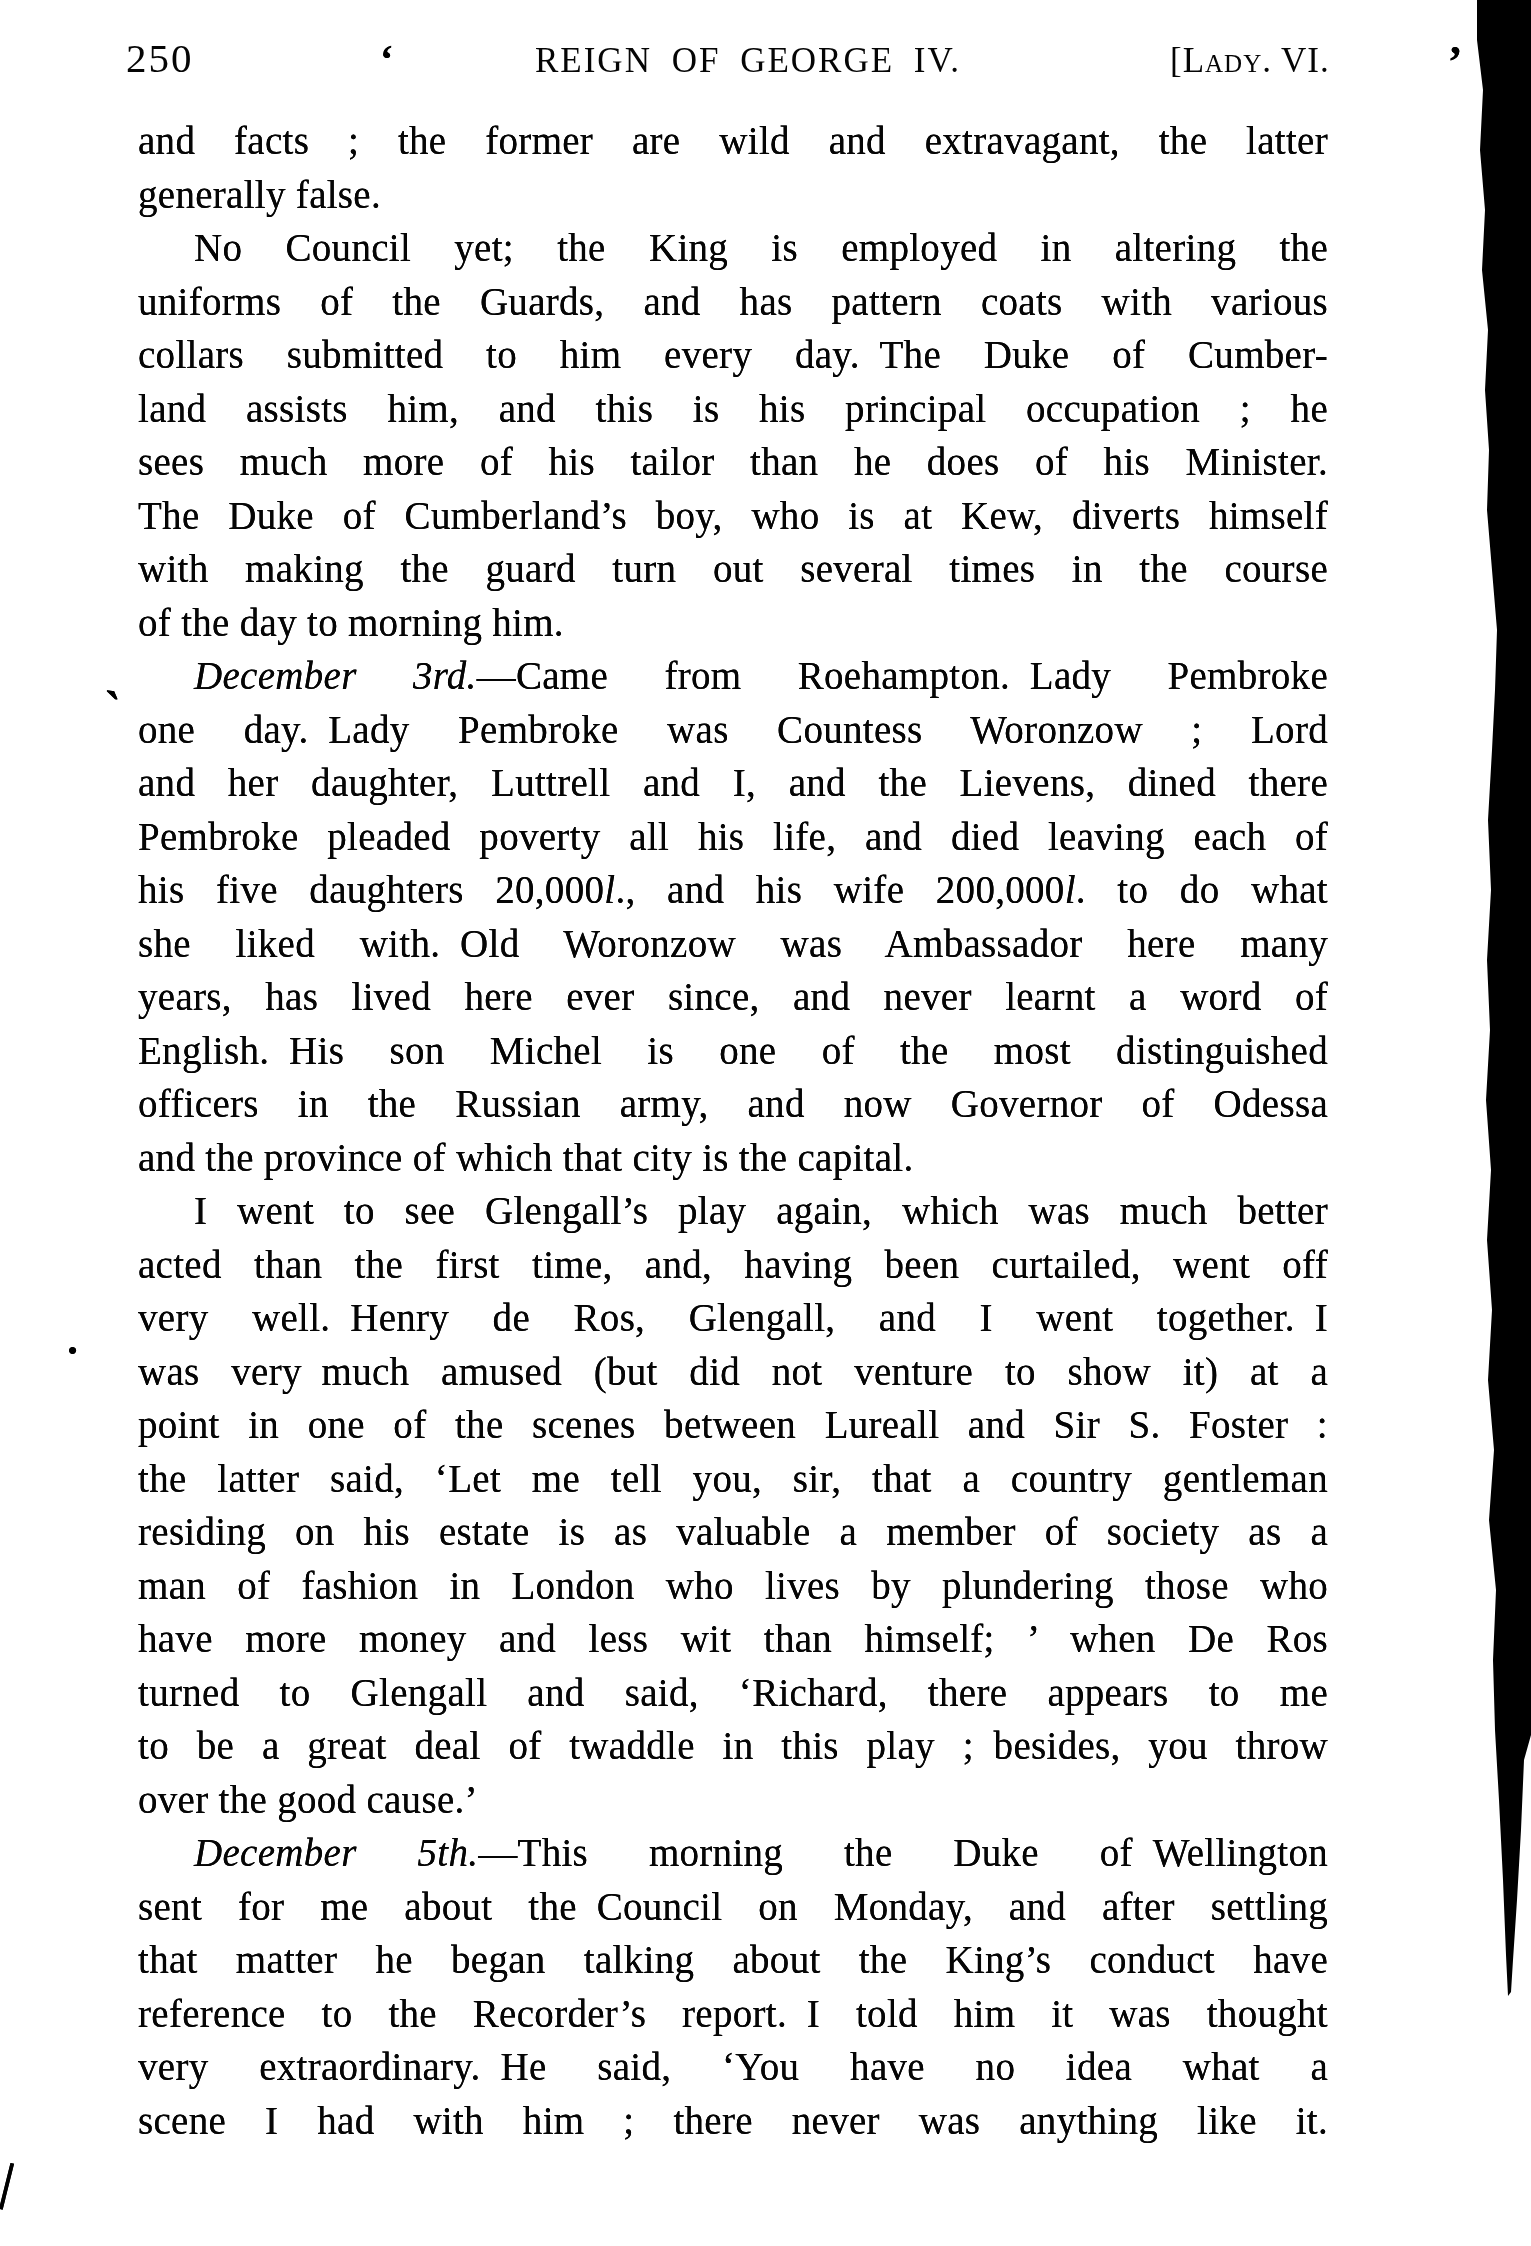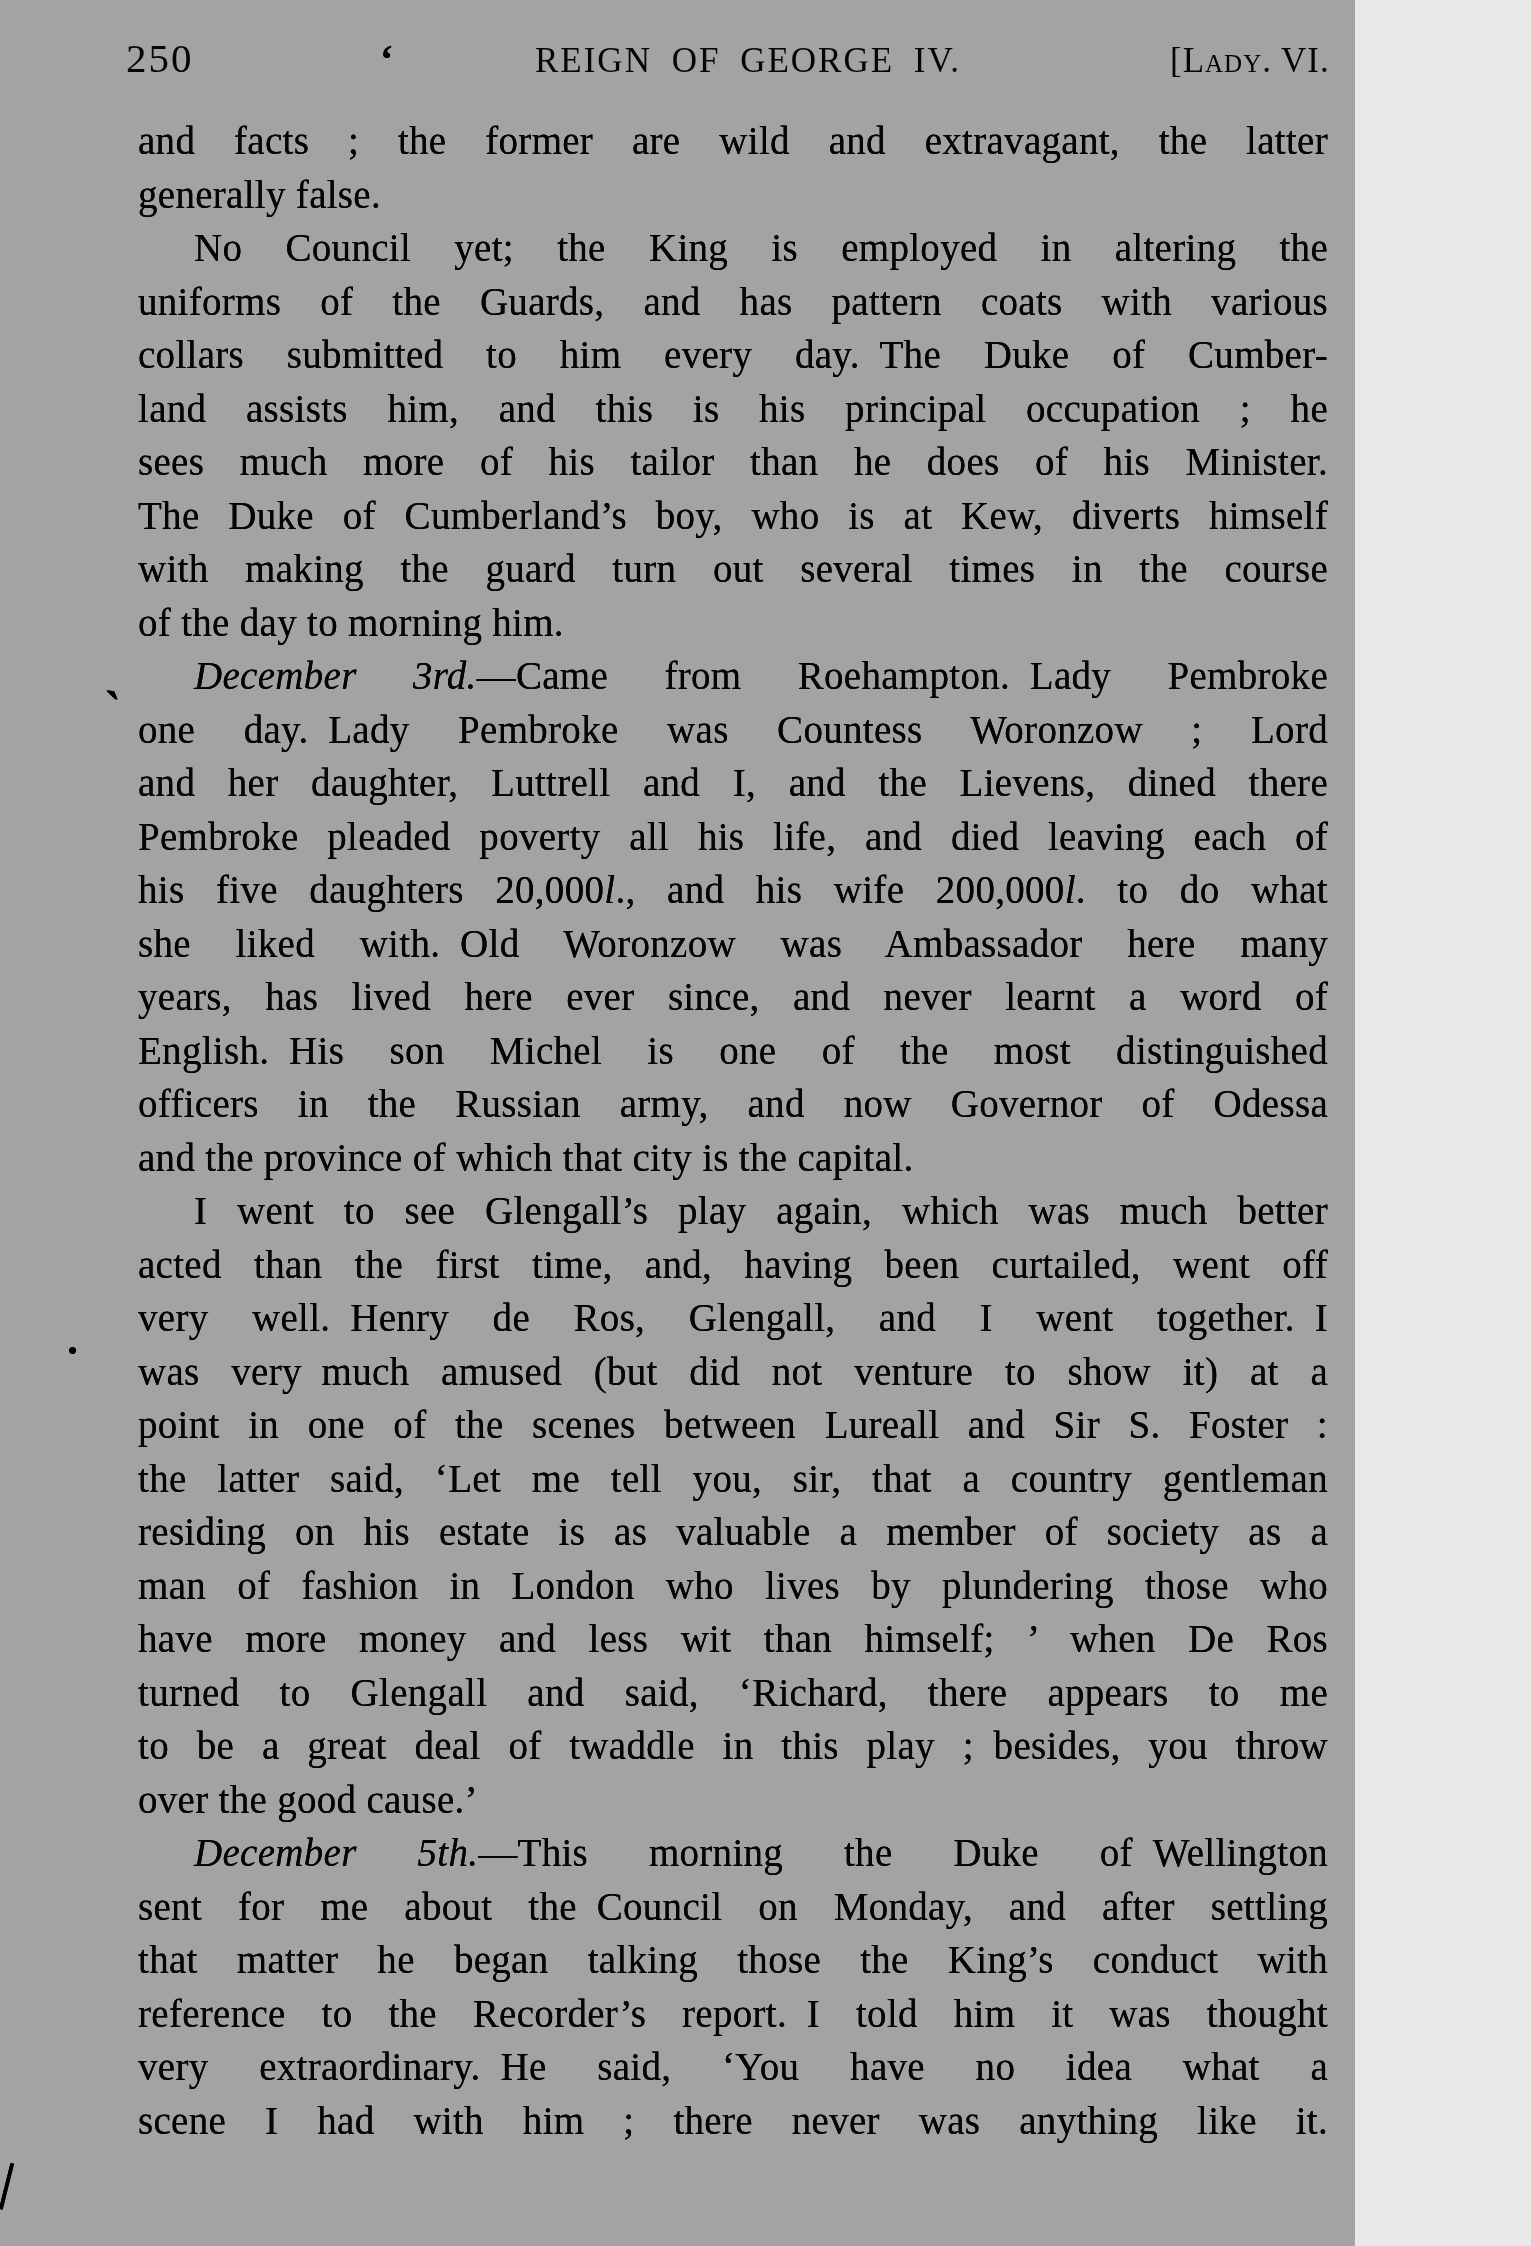--- a/index.html
+++ b/index.html
@@ -1,19 +1,19 @@
 <!DOCTYPE html>
 <html><head>
 <meta charset="utf-8">
 <style>
   html,body{margin:0;padding:0;background:#e8e8e8;}
   .page{
     position:relative;
-    width:1355px;height:2246px;
-    background:#a3a3a3;
+    width:1531px;height:2246px;
+    background:#ffffff;
     color:#050505;
     font-family:"Liberation Serif", serif;
     overflow:hidden;
     text-rendering:optimizeLegibility;
   }
   
   .hdr{position:absolute;white-space:nowrap;}
   .page-number{left:126px;top:34px;font-size:41px;letter-spacing:2px;}
   .running-title{left:748px;top:41px;transform:translateX(-50%);font-size:35px;letter-spacing:2px;word-spacing:9px;}
   .chapter-label{left:1170px;top:41px;font-size:35px;font-variant:small-caps;letter-spacing:1px;}
@@ -75,21 +75,21 @@
       <div class="line"><span>point in one of the scenes between Lureall and Sir S. Foster :</span></div>
       <div class="line"><span>the latter said, ‘Let me tell you, sir, that a country gentleman</span></div>
       <div class="line"><span>residing on his estate is as valuable a member of society as a</span></div>
       <div class="line"><span>man of fashion in London who lives by plundering those who</span></div>
       <div class="line"><span>have more money and less wit than himself; ’ when De Ros</span></div>
       <div class="line"><span>turned to Glengall and said, ‘Richard, there appears to me</span></div>
       <div class="line"><span>to be a great deal of twaddle in this play ; besides, you throw</span></div>
       <div class="line end"><span>over the good cause.’</span></div>
       <div class="line indent"><em>December 5th.</em><span>—This morning the Duke of Wellington</span></div>
       <div class="line"><span>sent for me about the Council on Monday, and after settling</span></div>
-      <div class="line"><span>that matter he began talking those the King’s conduct with</span></div>
+      <div class="line"><span>that matter he began talking about the King’s conduct have</span></div>
       <div class="line"><span>reference to the Recorder’s report. I told him it was thought</span></div>
       <div class="line"><span>very extraordinary. He said, ‘You have no idea what a</span></div>
       <div class="line"><span>scene I had with him ; there never was anything like it.</span></div>
     </div>
 
   <svg class="gutter" width="1531" height="2246" viewBox="0 0 1531 2246">
     <path fill="#000000" d="M1477,0 H1531 V1735
       L1524,1760 L1521,1830 L1517,1900 L1513,1960 L1511,1992 L1508,1996 L1506,1955 L1503,1880 L1499,1800
       L1495,1730 L1493,1660 L1496,1590 L1489,1520 L1494,1450 L1488,1380 L1492,1310 L1487,1240 L1491,1170
       L1486,1100 L1490,1030 L1487,960 L1491,890 L1488,820 L1492,750 L1495,690 L1497,630 L1492,570

